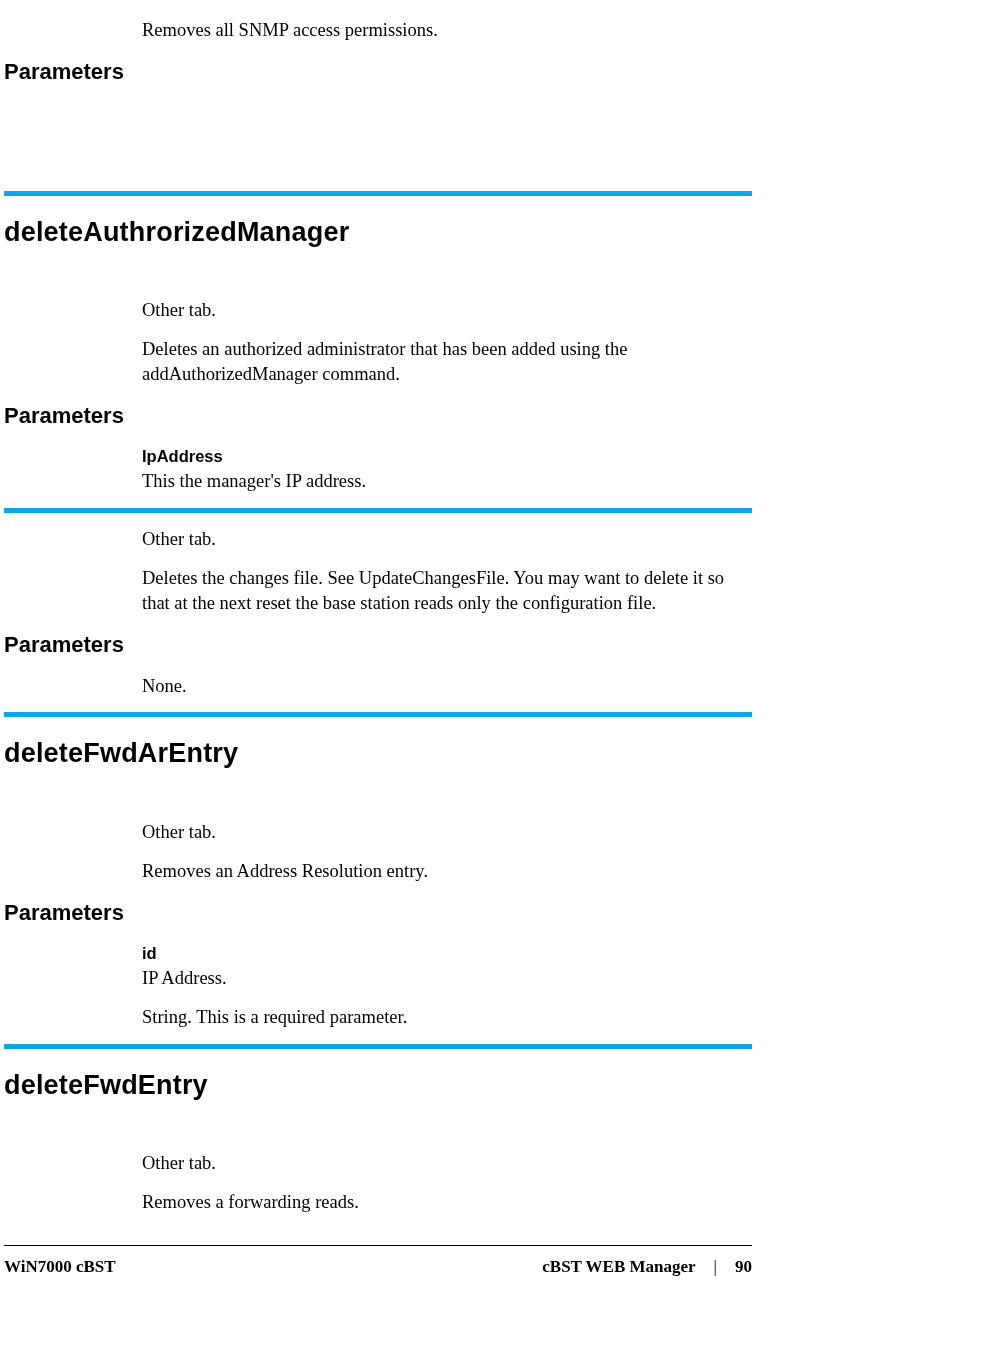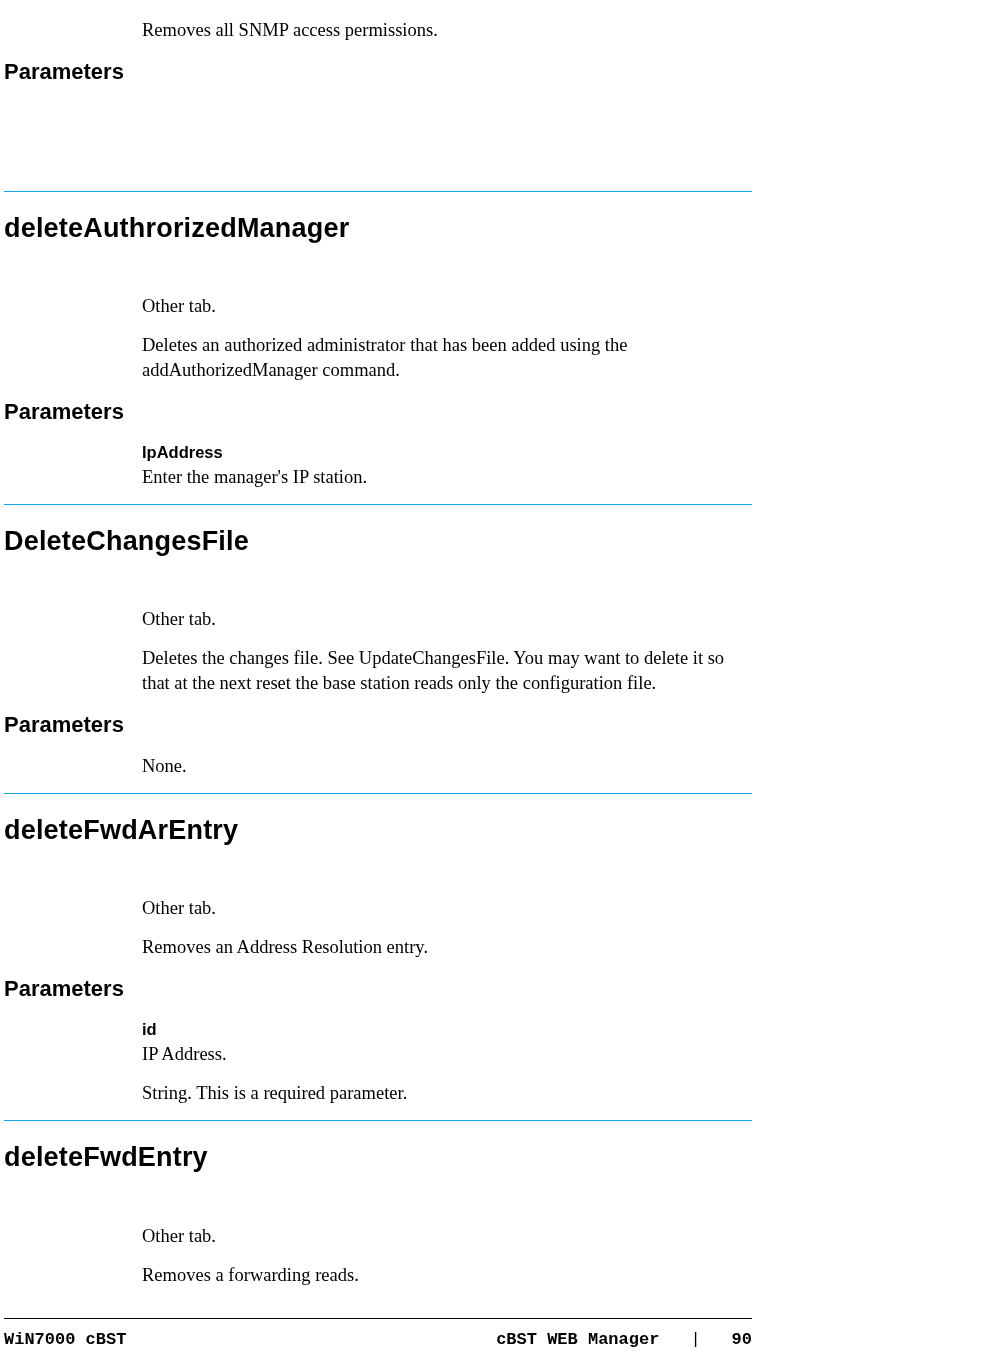--- a/index.html
+++ b/index.html
@@ -35,51 +35,51 @@
     font-family: Verdana, Geneva, Tahoma, sans-serif;
     font-weight: bold;
     font-size: 16.5px;
     margin: 1px 0 2px 138px;
   }
   .param-desc {
     margin: 0 0 14px 138px;
     font-size: 18.5px;
   }
   .section {
-    border-top: 1px solid #0ea5e9;
+    border-top: 5px solid #0ea5e9;
     margin-top: 0;
   }
   .section-gap-large {
     height: 90px;
   }
   .section-heading {
     font-family: Verdana, Geneva, Tahoma, sans-serif;
     font-weight: bold;
     font-size: 27px;
     margin: 18px 0 48px 0;
     letter-spacing: 0.2px;
   }
   .footer-rule {
     border-top: 1px solid #000;
     margin-top: 30px;
   }
   .footer {
     display: flex;
     justify-content: space-between;
     align-items: baseline;
-    font-family: Liberation Mono, monospace;
+    font-family: Liberation Serif, serif;
     font-size: 17px;
     font-weight: bold;
     padding: 10px 0 20px 0;
     text-align: right;
   }
   .footer-right {
     display: flex;
     align-items: baseline;
-    gap: 31px;
+    gap: 18px;
   }
   .footer-sep {
     font-weight: normal;
   }
 </style>
 </head>
 <body>
 
 <div class="page">
   <div class="content">
@@ -87,25 +87,24 @@
     <div class="body-text">Removes all SNMP access permissions.</div>
     <div class="parameters-label">Parameters</div>
     <div class="section-gap-large"></div>
 
     <div class="section">
       <div class="section-heading">deleteAuthrorizedManager</div>
       <div class="body-text">Other tab.</div>
       <div class="body-text">Deletes an authorized administrator that has been added using the addAuthorizedManager command.</div>
       <div class="parameters-label">Parameters</div>
       <div class="param-name">IpAddress</div>
-      <div class="param-desc">Enter the manager's IP station.</div>
+      <div class="param-desc">This the manager's IP address.</div>
     </div>
 
     <div class="section">
-      <div class="section-heading">DeleteChangesFile</div>
       <div class="body-text">Other tab.</div>
       <div class="body-text">Deletes the changes file. See UpdateChangesFile. You may want to delete it so that at the next reset the base station reads only the configuration file.</div>
       <div class="parameters-label">Parameters</div>
       <div class="none-text">None.</div>
     </div>
 
     <div class="section">
       <div class="section-heading">deleteFwdArEntry</div>
       <div class="body-text">Other tab.</div>
       <div class="body-text">Removes an Address Resolution entry.</div>

